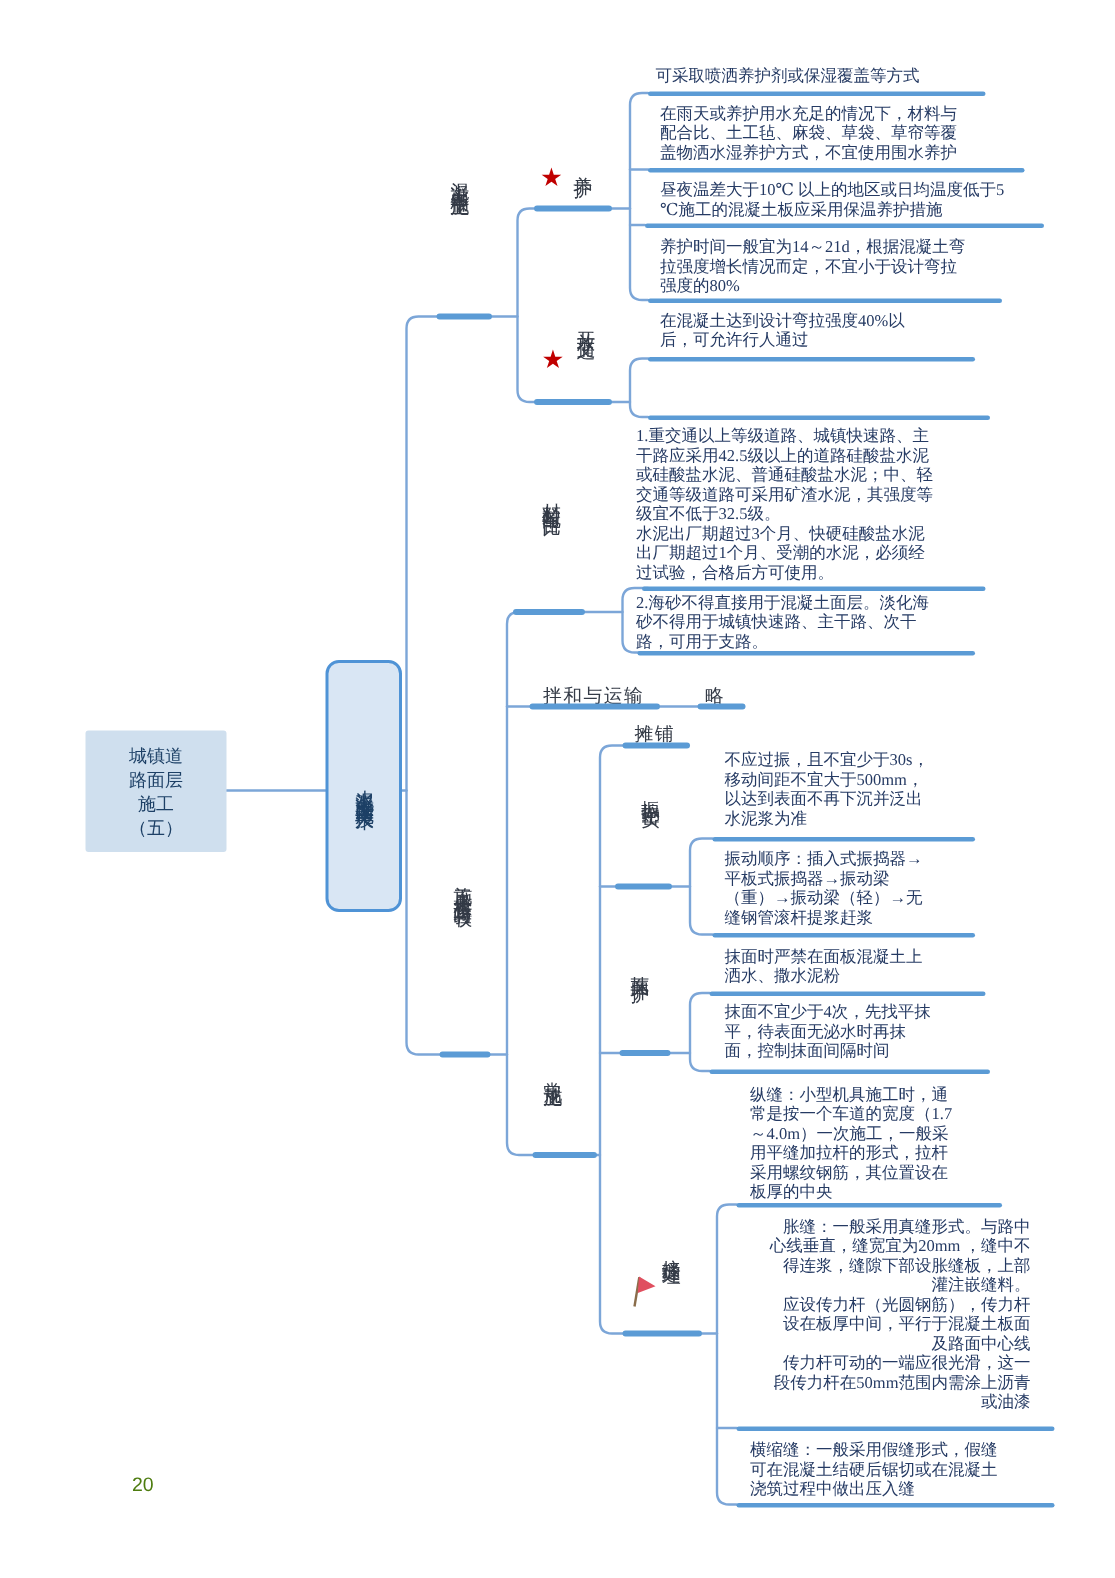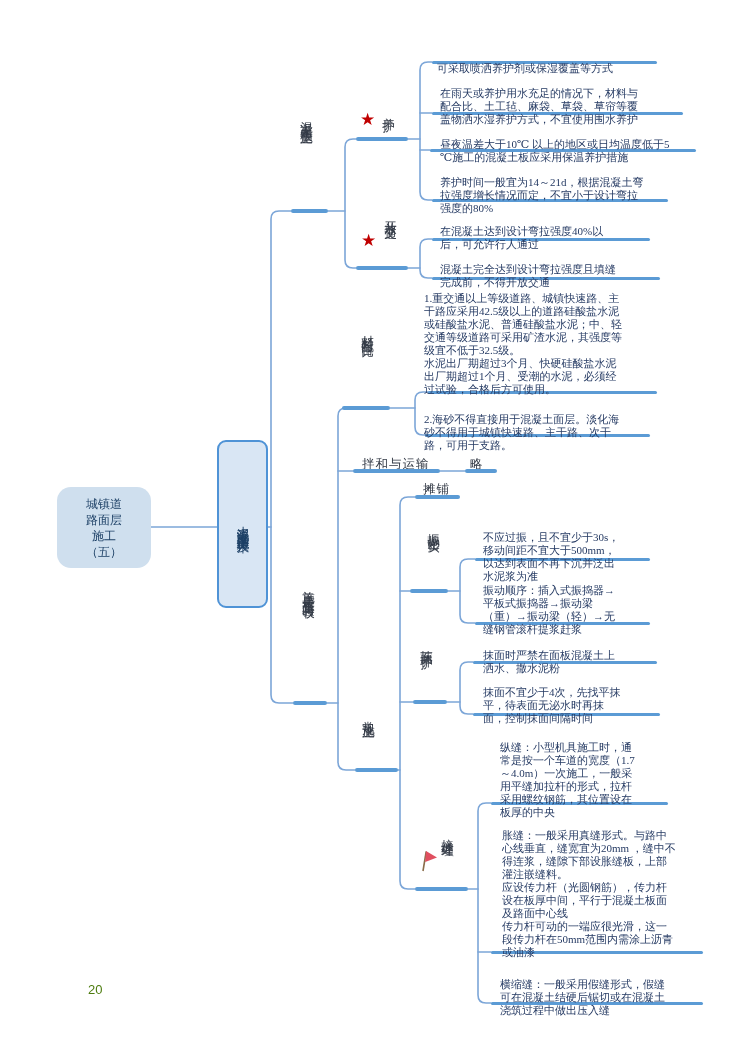--- a/index.html
+++ b/index.html
@@ -1,26 +1,26 @@
 <!DOCTYPE html>
 <html><head>
 <meta charset="utf-8">
 <style>
   html,body{margin:0;padding:0;background:#ffffff;}
   .page{position:relative;width:743px;height:1052px;background:#ffffff;overflow:hidden;
         font-family:"Liberation Serif","DejaVu Serif",serif;}
   svg.lines{position:absolute;left:0;top:0;pointer-events:none;}
   .bar{position:absolute;height:4px;background:#5b9bd5;border-radius:2px;}
   .leafbar{height:3px;}
-  .leaf{position:absolute;font-size:11px;line-height:13px;color:#253a63;white-space:pre-line;margin-top:17px;}
+  .leaf{position:absolute;font-size:11px;line-height:13px;color:#253a63;white-space:pre-line;}
   .vlabel{position:absolute;writing-mode:vertical-rl;text-orientation:upright;
           font-size:12.5px;letter-spacing:2px;color:#333a46;line-height:1;}
   .hlabel{position:absolute;font-size:12.5px;color:#333a46;letter-spacing:1px;}
   .rootbox{position:absolute;left:57px;top:487px;width:94px;height:81px;background:#cfdfee;
-           border-radius:14px;display:flex;align-items:center;justify-content:center;
+           border-radius:2px;display:flex;align-items:center;justify-content:center;
            text-align:center;font-size:12px;line-height:16px;color:#1d4066;white-space:pre-line;}
   .lvl1box{position:absolute;left:217px;top:440px;width:51px;height:168px;background:#d9e6f4;
            border:2px solid #4f93d6;border-radius:9px;box-sizing:border-box;
            display:flex;align-items:center;justify-content:center;}
   .lvl1box .vtext{writing-mode:vertical-rl;text-orientation:upright;font-size:12.5px;
            letter-spacing:1.5px;color:#1d4066;}
   .star{position:absolute;font-size:17px;color:#c00000;line-height:1;
         font-family:"DejaVu Sans",sans-serif;}
   .pagenum{position:absolute;left:88px;top:982px;font-size:13px;color:#4d7c0f;
            font-family:"Liberation Sans","DejaVu Sans",sans-serif;}
@@ -119,28 +119,27 @@
   <div class="bar leafbar" style="left:473px;top:713px;width:187px;"></div>
   <div class="bar leafbar" style="left:491px;top:802px;width:177px;"></div>
   <div class="bar leafbar" style="left:491px;top:951px;width:212px;"></div>
   <div class="bar leafbar" style="left:491px;top:1002px;width:212px;"></div>
 
   <div class="leaf" style="left:437px;top:45px;width:230px;">可采取喷洒养护剂或保湿覆盖等方式</div>
   <div class="leaf" style="left:440px;top:70px;width:205px;">在雨天或养护用水充足的情况下，材料与配合比、土工毡、麻袋、草袋、草帘等覆盖物洒水湿养护方式，不宜使用围水养护</div>
   <div class="leaf" style="left:440px;top:121px;width:240px;">昼夜温差大于10℃ 以上的地区或日均温度低于5 ℃施工的混凝土板应采用保温养护措施</div>
   <div class="leaf" style="left:440px;top:159px;width:205px;">养护时间一般宜为14～21d，根据混凝土弯拉强度增长情况而定，不宜小于设计弯拉强度的80%</div>
   <div class="leaf" style="left:440px;top:208px;width:180px;">在混凝土达到设计弯拉强度40%以后，可允许行人通过</div>
-  <div class="leaf" style="left:440px;top:246px;width:186px;">混凝土完全达到设计弯拉强度且填缝完成前，不得开放交通</div>
-  <div class="leaf" style="left:424px;top:275px;width:200px;">1.重交通以上等级道路、城镇快速路、主干路应采用42.5级以上的道路硅酸盐水泥或硅酸盐水泥、普通硅酸盐水泥；中、轻交通等级道路可采用矿渣水泥，其强度等级宜不低于32.5级。
+  <div class="leaf" style="left:424px;top:285px;width:200px;">1.重交通以上等级道路、城镇快速路、主干路应采用42.5级以上的道路硅酸盐水泥或硅酸盐水泥、普通硅酸盐水泥；中、轻交通等级道路可采用矿渣水泥，其强度等级宜不低于32.5级。
 水泥出厂期超过3个月、快硬硅酸盐水泥出厂期超过1个月、受潮的水泥，必须经过试验，合格后方可使用。</div>
   <div class="leaf" style="left:424px;top:396px;width:196px;">2.海砂不得直接用于混凝土面层。淡化海砂不得用于城镇快速路、主干路、次干路，可用于支路。</div>
-  <div class="leaf" style="left:483px;top:514px;width:140px;">不应过振，且不宜少于30s，移动间距不宜大于500mm，以达到表面不再下沉并泛出水泥浆为准</div>
+  <div class="leaf" style="left:483px;top:501px;width:140px;">不应过振，且不宜少于30s，移动间距不宜大于500mm，以达到表面不再下沉并泛出水泥浆为准</div>
   <div class="leaf" style="left:483px;top:567px;width:140px;">振动顺序：插入式振捣器→平板式振捣器→振动梁（重）→振动梁（轻）→无缝钢管滚杆提浆赶浆</div>
   <div class="leaf" style="left:483px;top:632px;width:140px;">抹面时严禁在面板混凝土上洒水、撒水泥粉</div>
   <div class="leaf" style="left:483px;top:669px;width:142px;">抹面不宜少于4次，先找平抹平，待表面无泌水时再抹面，控制抹面间隔时间</div>
   <div class="leaf" style="left:500px;top:724px;width:140px;">纵缝：小型机具施工时，通常是按一个车道的宽度（1.7～4.0m）一次施工，一般采用平缝加拉杆的形式，拉杆采用螺纹钢筋，其位置设在板厚的中央</div>
-  <div class="leaf" style="left:502px;top:812px;width:174px;">胀缝：一般采用真缝形式。与路中心线垂直，缝宽宜为20mm ，缝中不得连浆，缝隙下部设胀缝板，上部灌注嵌缝料。
+  <div class="leaf" style="left:513px;top:812px;width:174px;text-align:right;">胀缝：一般采用真缝形式。与路中心线垂直，缝宽宜为20mm ，缝中不得连浆，缝隙下部设胀缝板，上部灌注嵌缝料。
 应设传力杆（光圆钢筋），传力杆设在板厚中间，平行于混凝土板面及路面中心线
 传力杆可动的一端应很光滑，这一段传力杆在50mm范围内需涂上沥青或油漆</div>
   <div class="leaf" style="left:500px;top:961px;width:174px;">横缩缝：一般采用假缝形式，假缝可在混凝土结硬后锯切或在混凝土浇筑过程中做出压入缝</div>
 
   <div class="pagenum">20</div>
 </div>
 
 </body></html>

